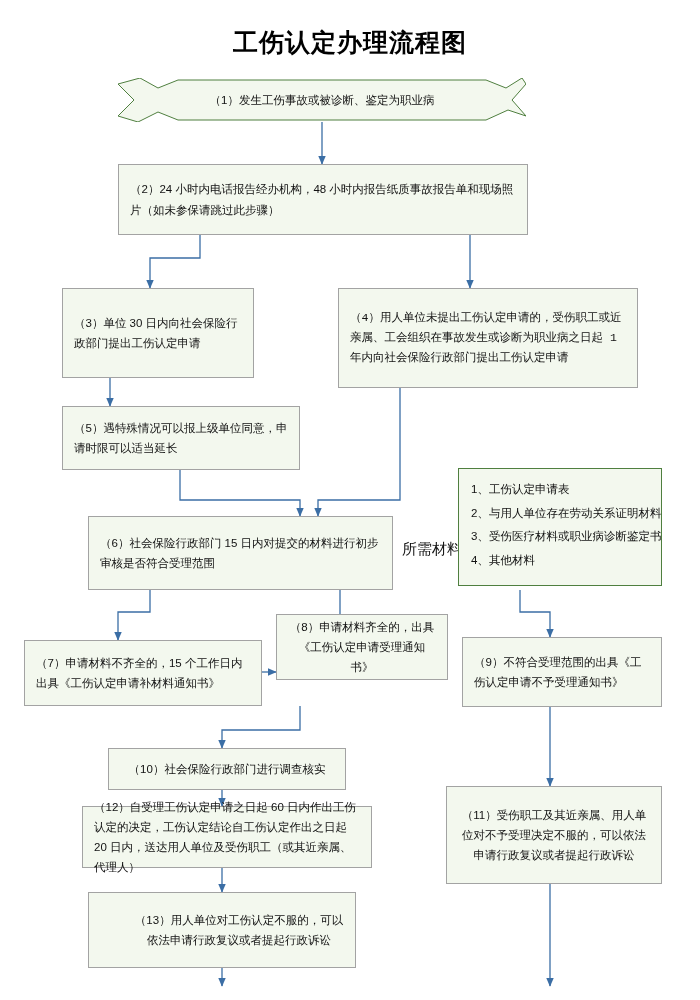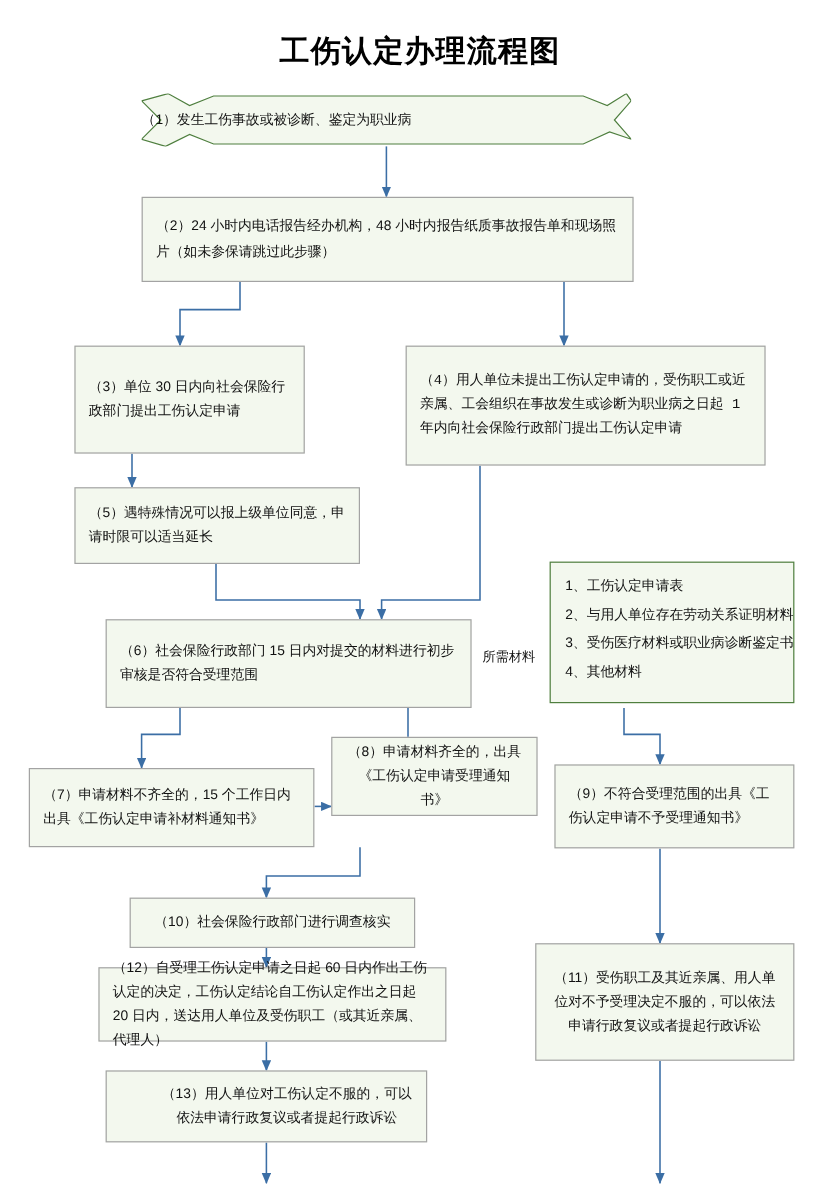--- a/index.html
+++ b/index.html
@@ -58,20 +58,21 @@
     text-align: left;
   }
   .node.center .txt { text-align: center; }
   .banner {
     position: absolute;
     box-sizing: border-box;
     font-size: 11.5px;
     line-height: 1.6;
     display: flex;
     align-items: center;
+    justify-content: center;
     color: #111;
   }
   .banner .txt { position: relative; z-index: 2; }
   .banner svg {
     position: absolute;
     left: 0; top: 0;
     width: 100%; height: 100%;
     z-index: 1;
   }
   .listbox {
@@ -79,21 +80,21 @@
     box-sizing: border-box;
     border: 1px solid #4f7f3f;
     background: #f3f8ee;
     font-size: 11.5px;
     line-height: 2.05;
     padding: 9px 12px;
   }
   .listbox div { white-space: nowrap; }
   .side-label {
     position: absolute;
-    font-size: 11px;
+    font-size: 15px;
     color: #111;
     white-space: nowrap;
   }
 </style>
 </head>
 <body>
 
 <div id="canvas">
 
   <div class="title">工伤认定办理流程图</div>
@@ -193,17 +194,17 @@
   </div>
 
   <div class="node center" style="left:446px; top:786px; width:216px; height:98px;">
     <span class="txt">（11）受伤职工及其近亲属、用人单位对不予受理决定不服的，可以依法申请行政复议或者提起行政诉讼</span>
   </div>
 
   <div class="node" style="left:82px; top:806px; width:290px; height:62px;">
     <span class="txt">（12）自受理工伤认定申请之日起 60 日内作出工伤认定的决定，工伤认定结论自工伤认定作出之日起 20 日内，送达用人单位及受伤职工（或其近亲属、代理人）</span>
   </div>
 
-  <div class="node center" style="left:88px; top:892px; width:268px; height:60px;padding-left:45px;">
+  <div class="node center" style="left:88px; top:892px; width:268px; height:76px;padding-left:45px;">
     <span class="txt">（13）用人单位对工伤认定不服的，可以依法申请行政复议或者提起行政诉讼</span>
   </div>
 
 </div>
 
 </body></html>

